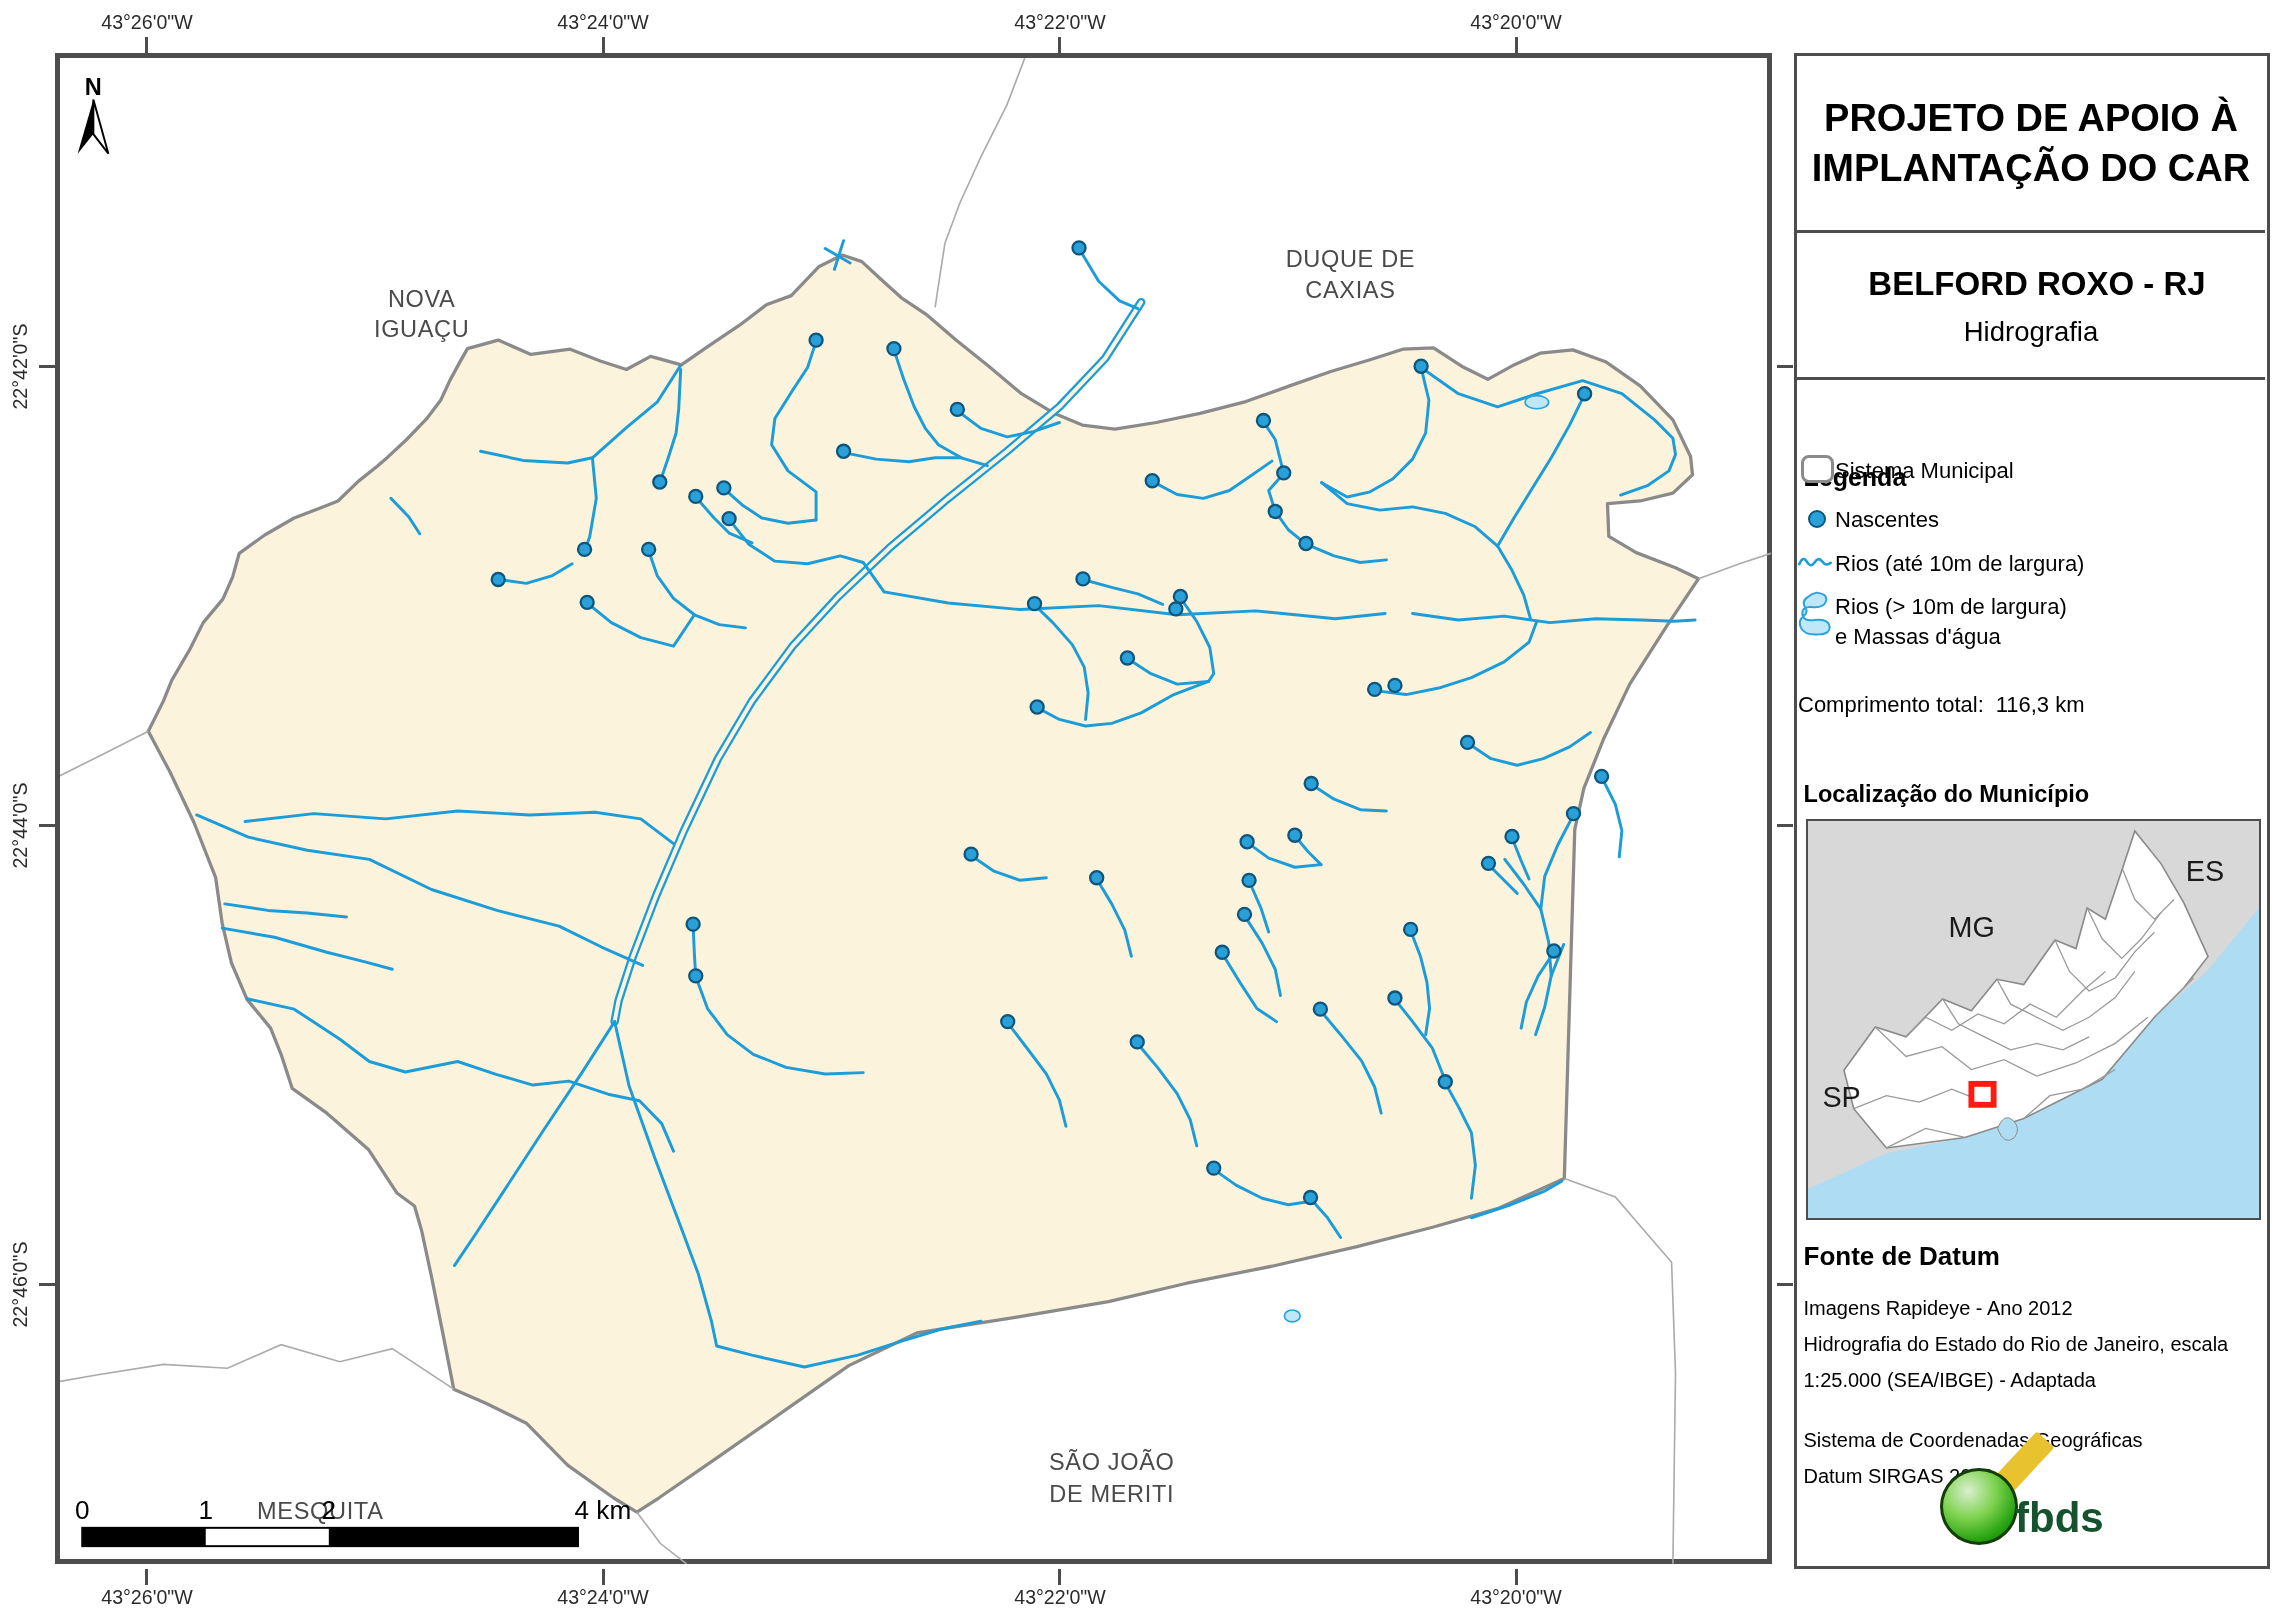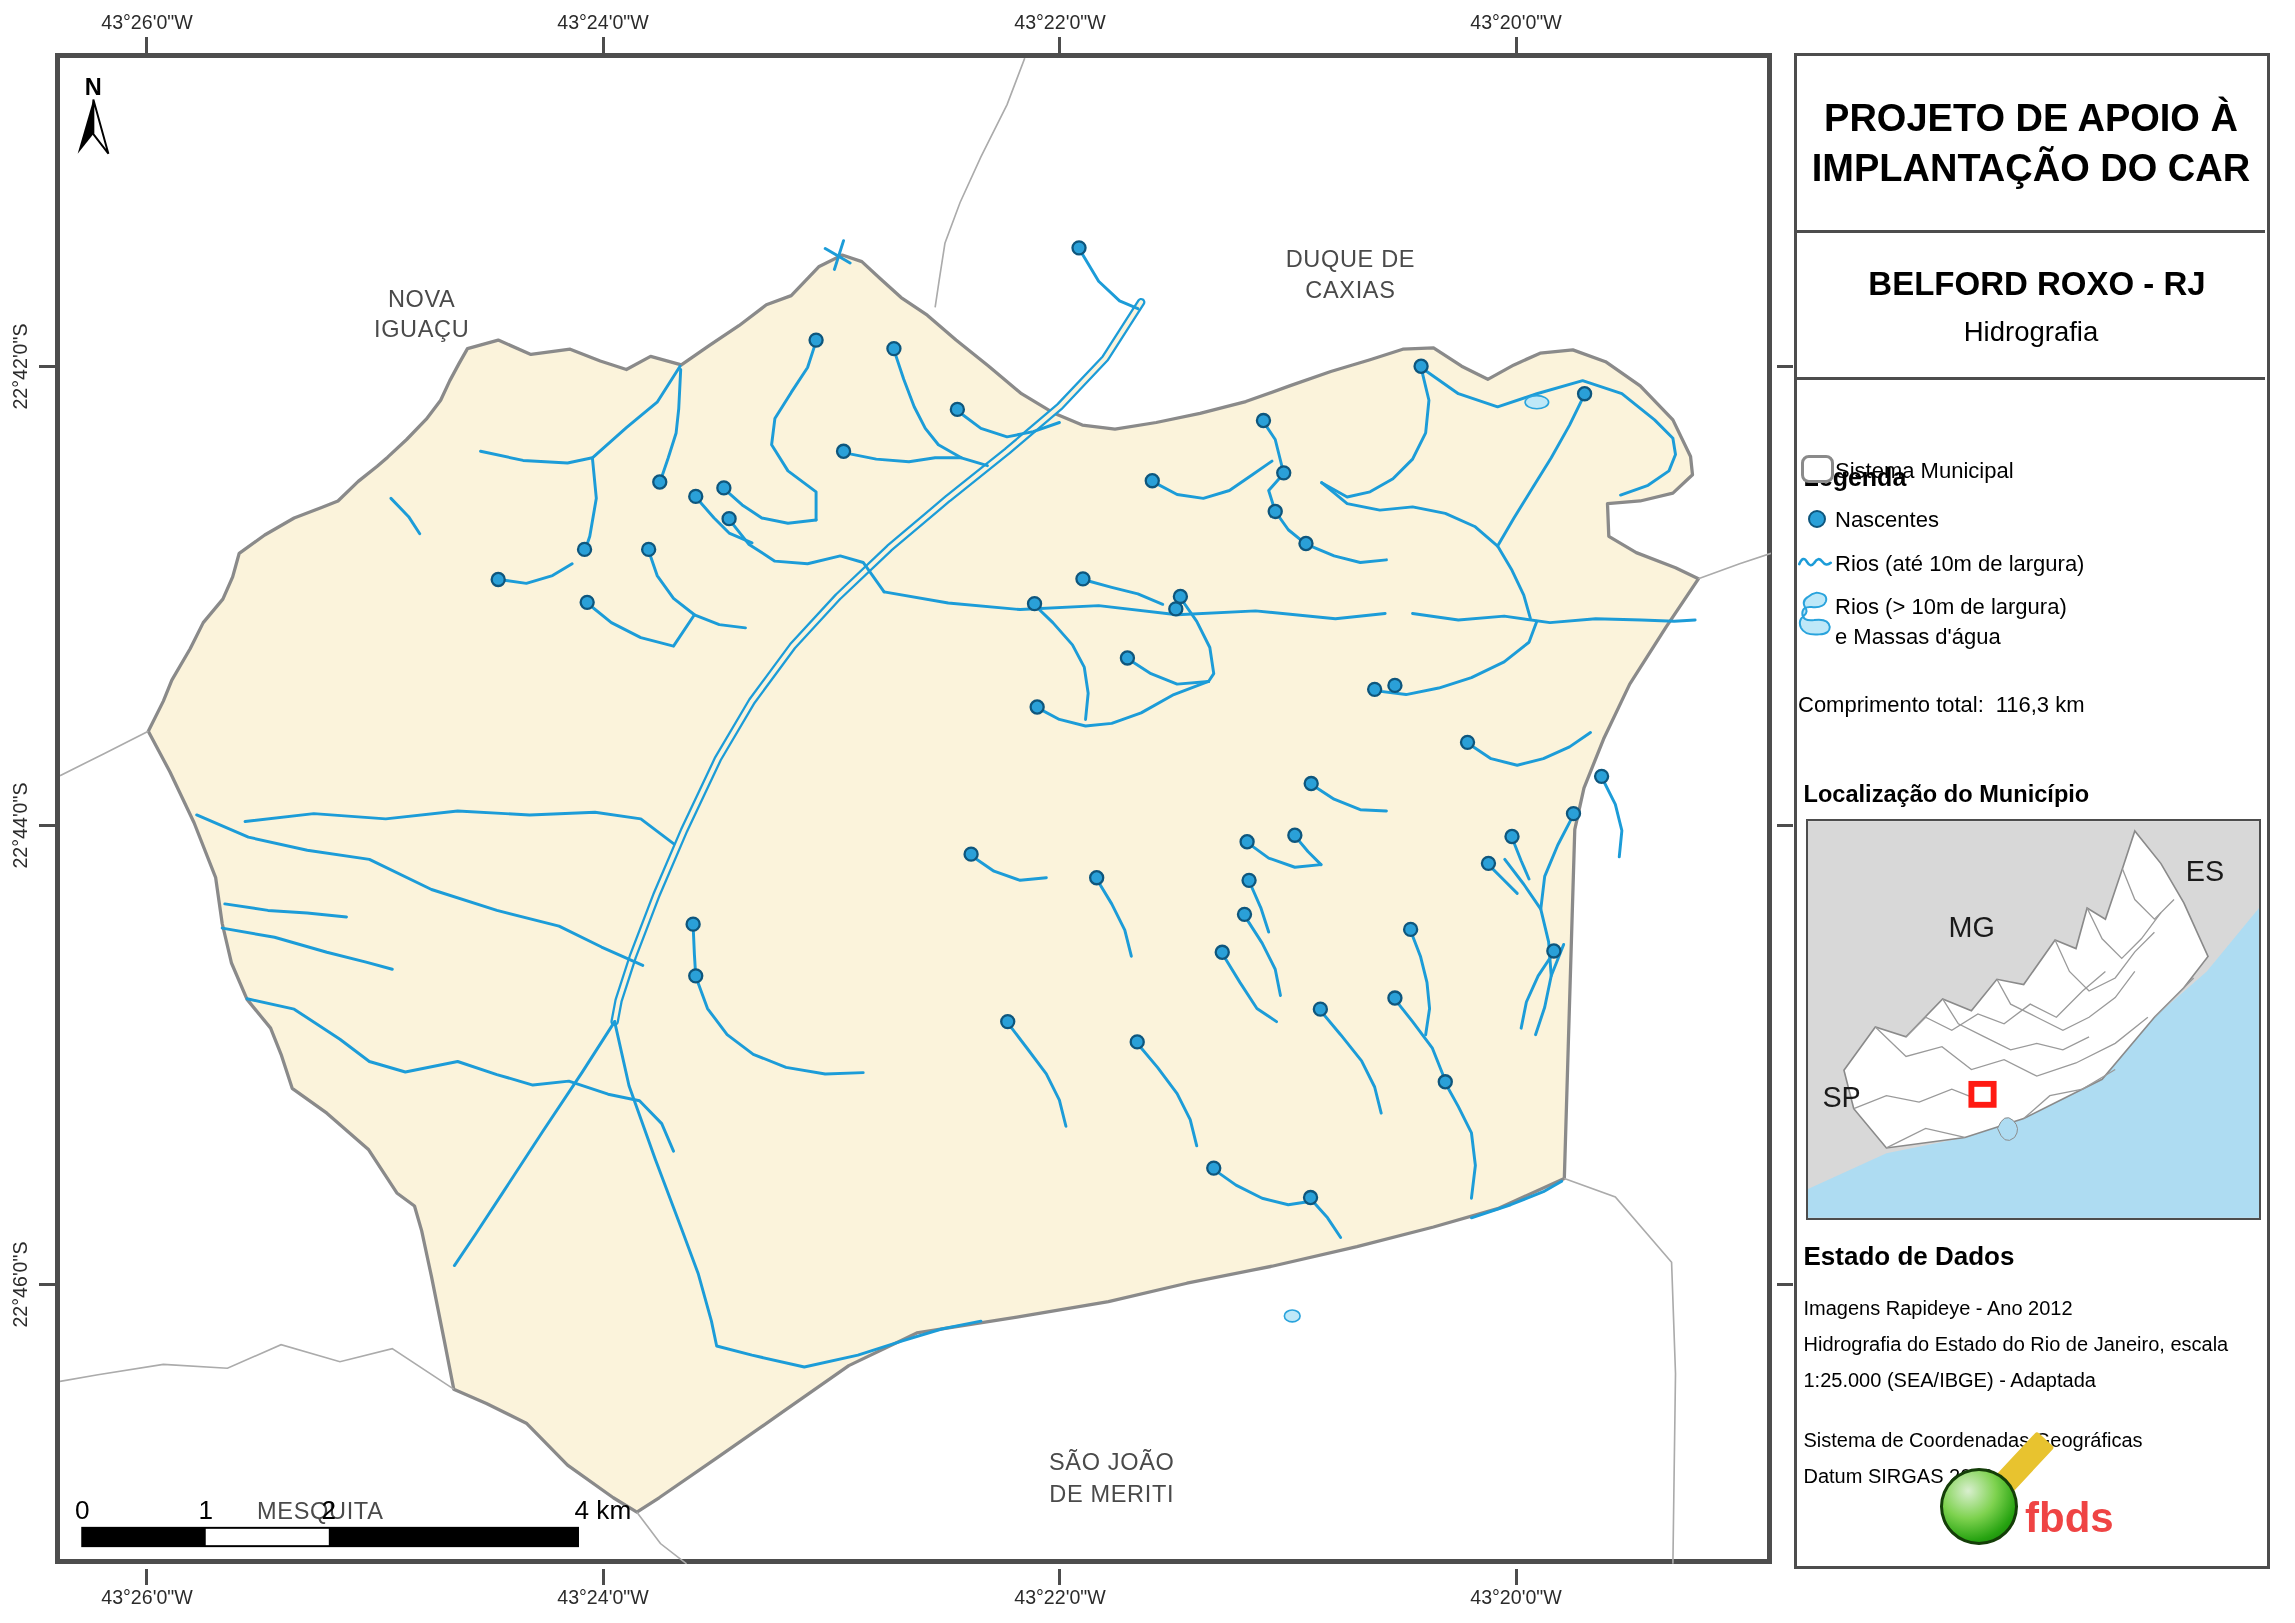--- a/index.html
+++ b/index.html
@@ -41,21 +41,21 @@
   .inset-box{position:absolute;left:9.2px;top:763px;width:451px;height:397px;
              border:2.6px solid #4d4d4d;box-sizing:content-box;}
   .src-head{position:absolute;left:6.5px;top:1185px;font-size:26px;font-weight:bold;}
   .src-block{position:absolute;left:6.5px;font-size:20px;line-height:36px;white-space:nowrap;}
   
   .logo-ball{position:absolute;left:143px;top:1412px;width:72px;height:71px;border-radius:50%;
              background:radial-gradient(circle at 35% 28%, #d9efcf 0%, #7ed24f 40%, #27a311 72%, #0b6e05 100%);
              border:3.3px solid #143e08;}
   .logo-bar{position:absolute;left:208px;top:1372px;width:23.6px;height:84px;background:#e8c32f;
             transform:rotate(43deg);border-radius:2.6px;}
-  .logo-text{position:absolute;left:228px;top:1438px;font-size:42px;font-weight:bold;color:#ef4444;}
+  .logo-text{position:absolute;left:218px;top:1438px;font-size:42px;font-weight:bold;color:#14532d;}
 
   
   .muni{fill:#fbf3db;stroke:#8a8a8a;stroke-width:5;stroke-linejoin:round;}
   .river{fill:none;stroke:#1c9cd8;stroke-width:4.5;stroke-linecap:round;stroke-linejoin:round;}
   .river-wide{fill:none;stroke:#1c9cd8;stroke-width:13;stroke-linecap:round;stroke-linejoin:round;}
   .river-core{fill:none;stroke:#fbf3db;stroke-width:6;stroke-linecap:round;stroke-linejoin:round;}
   .neighbor{fill:none;stroke:#ababab;stroke-width:2.5;}
   .nascente{fill:#2aa0d8;stroke:#0e567d;stroke-width:3.5;}
   .maplabel{fill:#4a4a4a;font-size:36px;letter-spacing:1px;text-anchor:middle;
             font-family:"Liberation Sans",sans-serif;}
@@ -341,21 +341,21 @@
           <path fill="#aedcf2" stroke="#8a8a8a" stroke-width="1.5" d="M290,470 q10,-25 24,-12 q12,12 2,26 q-16,14 -26,-14 Z"></path>
 
           <rect x="250" y="402" width="34" height="32" fill="#ffffff" stroke="#ff1a12" stroke-width="9"></rect>
 
           <text class="inset-label" x="215" y="178">MG</text>
           <text class="inset-label" x="578" y="92">ES</text>
           <text class="inset-label" x="22" y="438">SP</text>
         </svg>
       </div>
 
-      <div class="src-head">Estado de Dados</div>
+      <div class="src-head">Fonte de Datum</div>
       <div class="src-block" style="top:1234px;">
         <div>Imagens Rapideye - Ano 2012</div>
         <div>Hidrografia do Estado do Rio de Janeiro, escala</div>
         <div>1:25.000 (SEA/IBGE) - Adaptada</div>
       </div>
       <div class="src-block" style="top:1366px;">
         <div>Sistema de Coordenadas Geográficas</div>
         <div>Datum SIRGAS 2000</div>
       </div>
 

